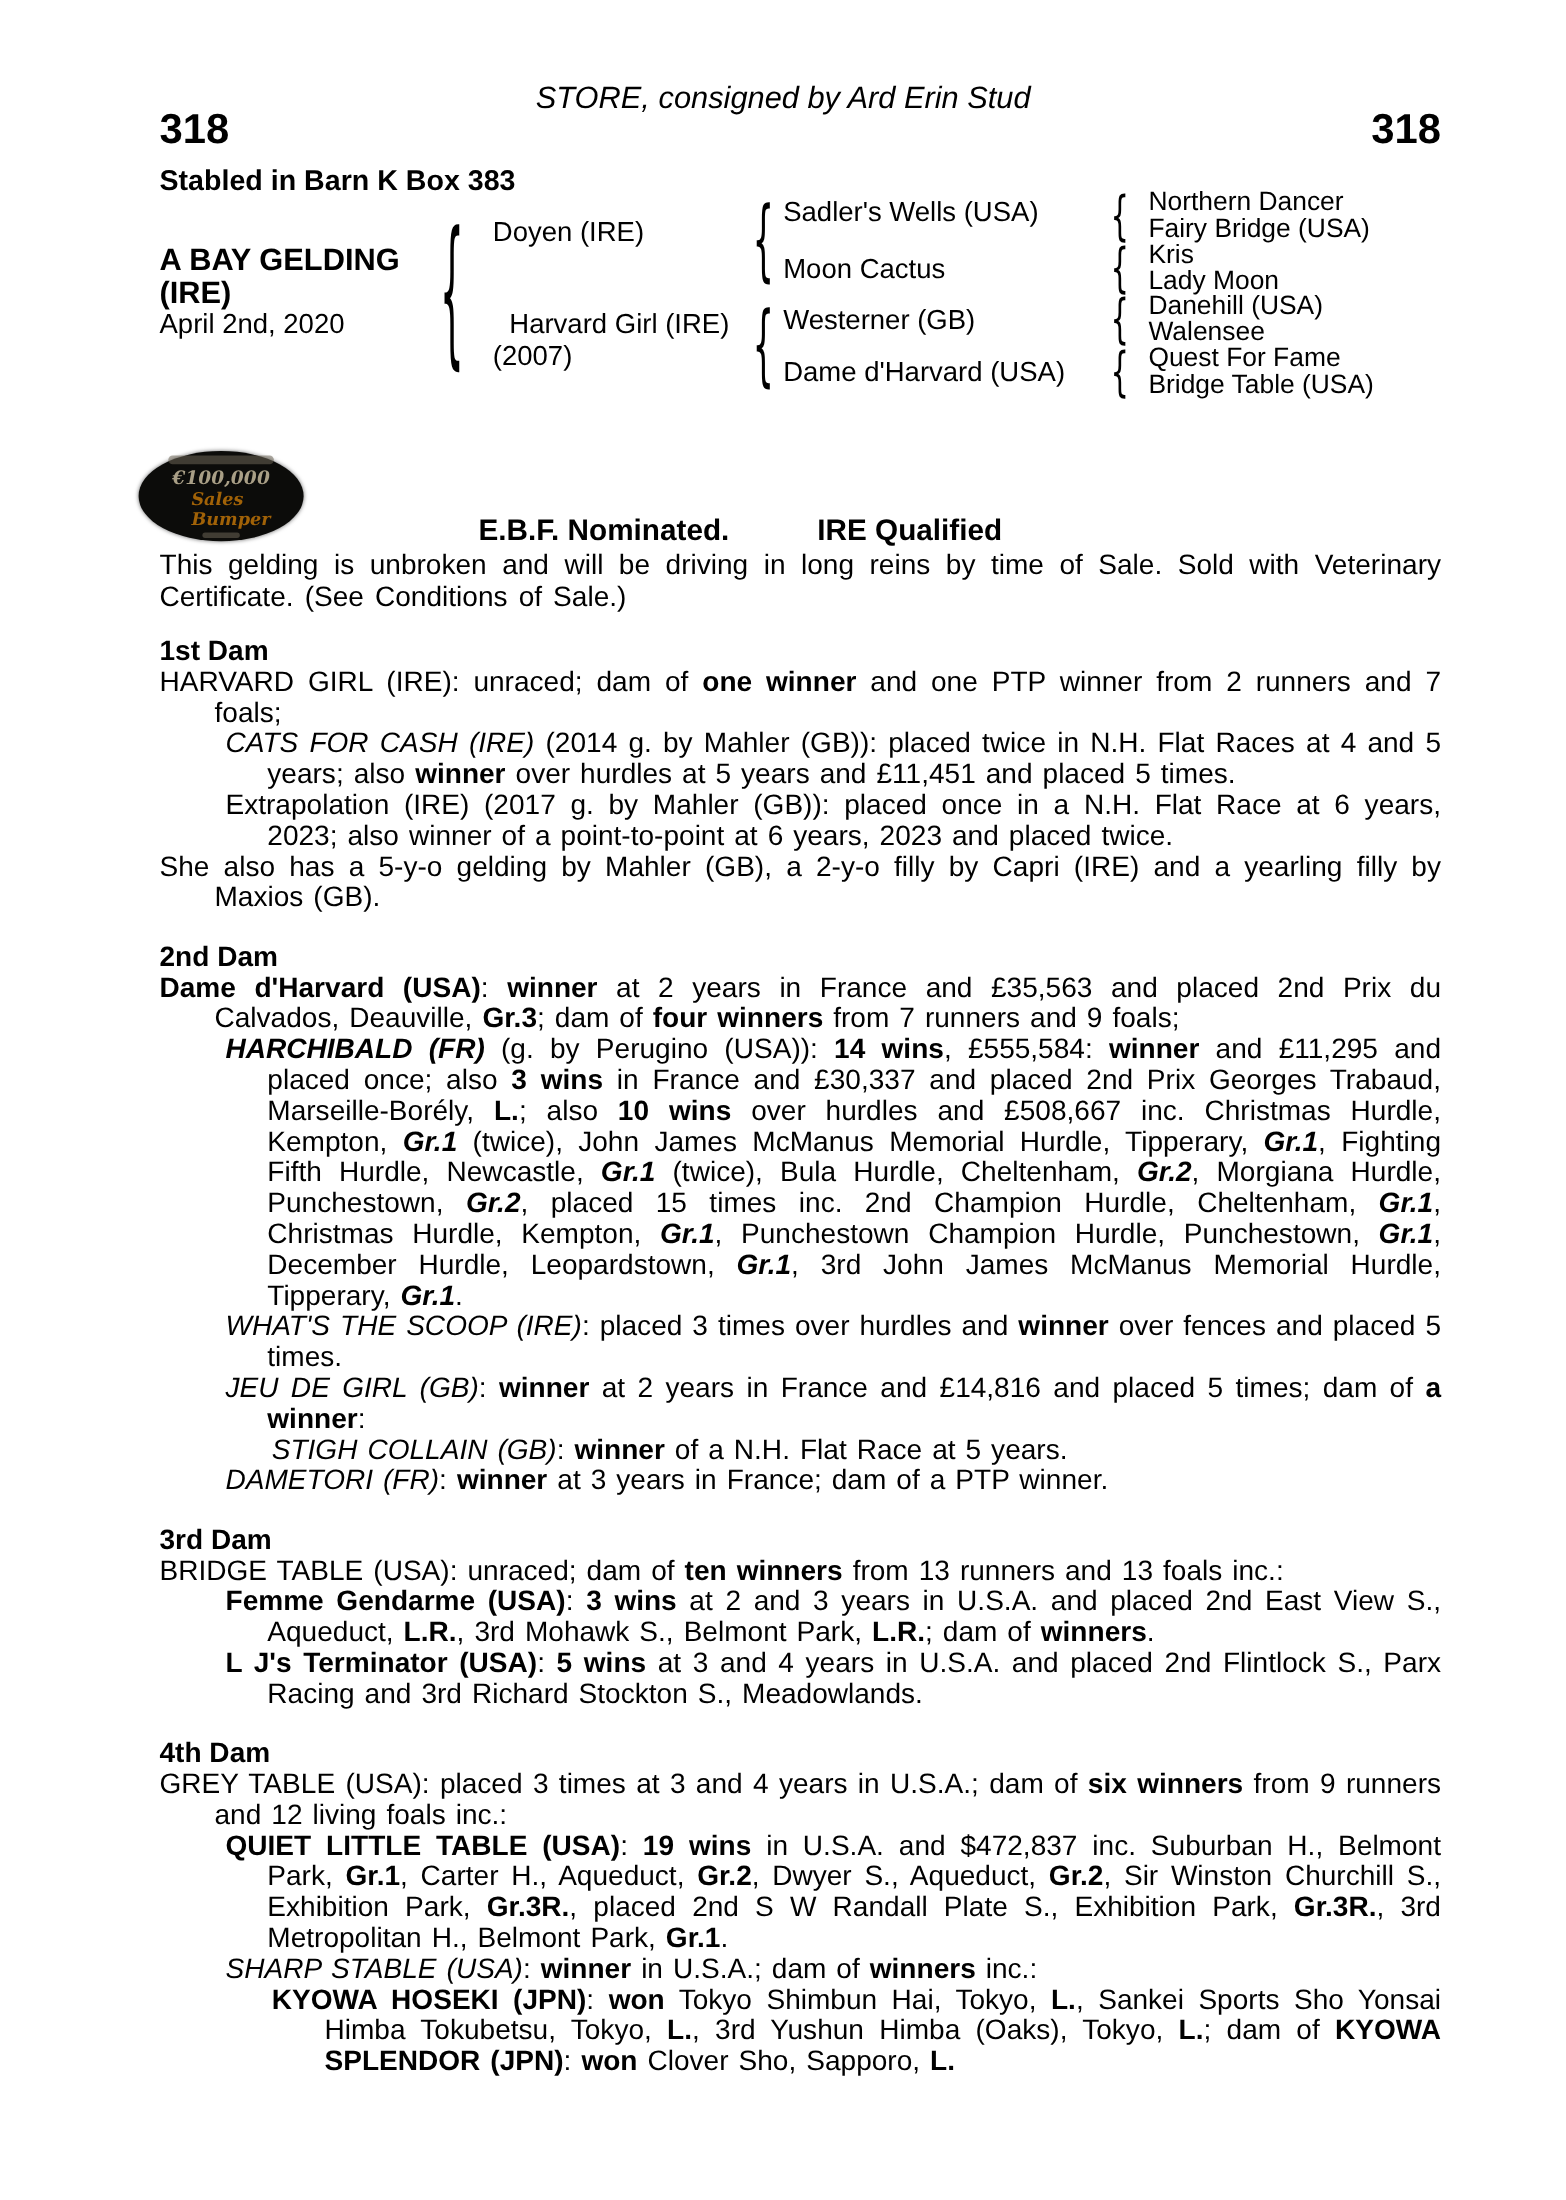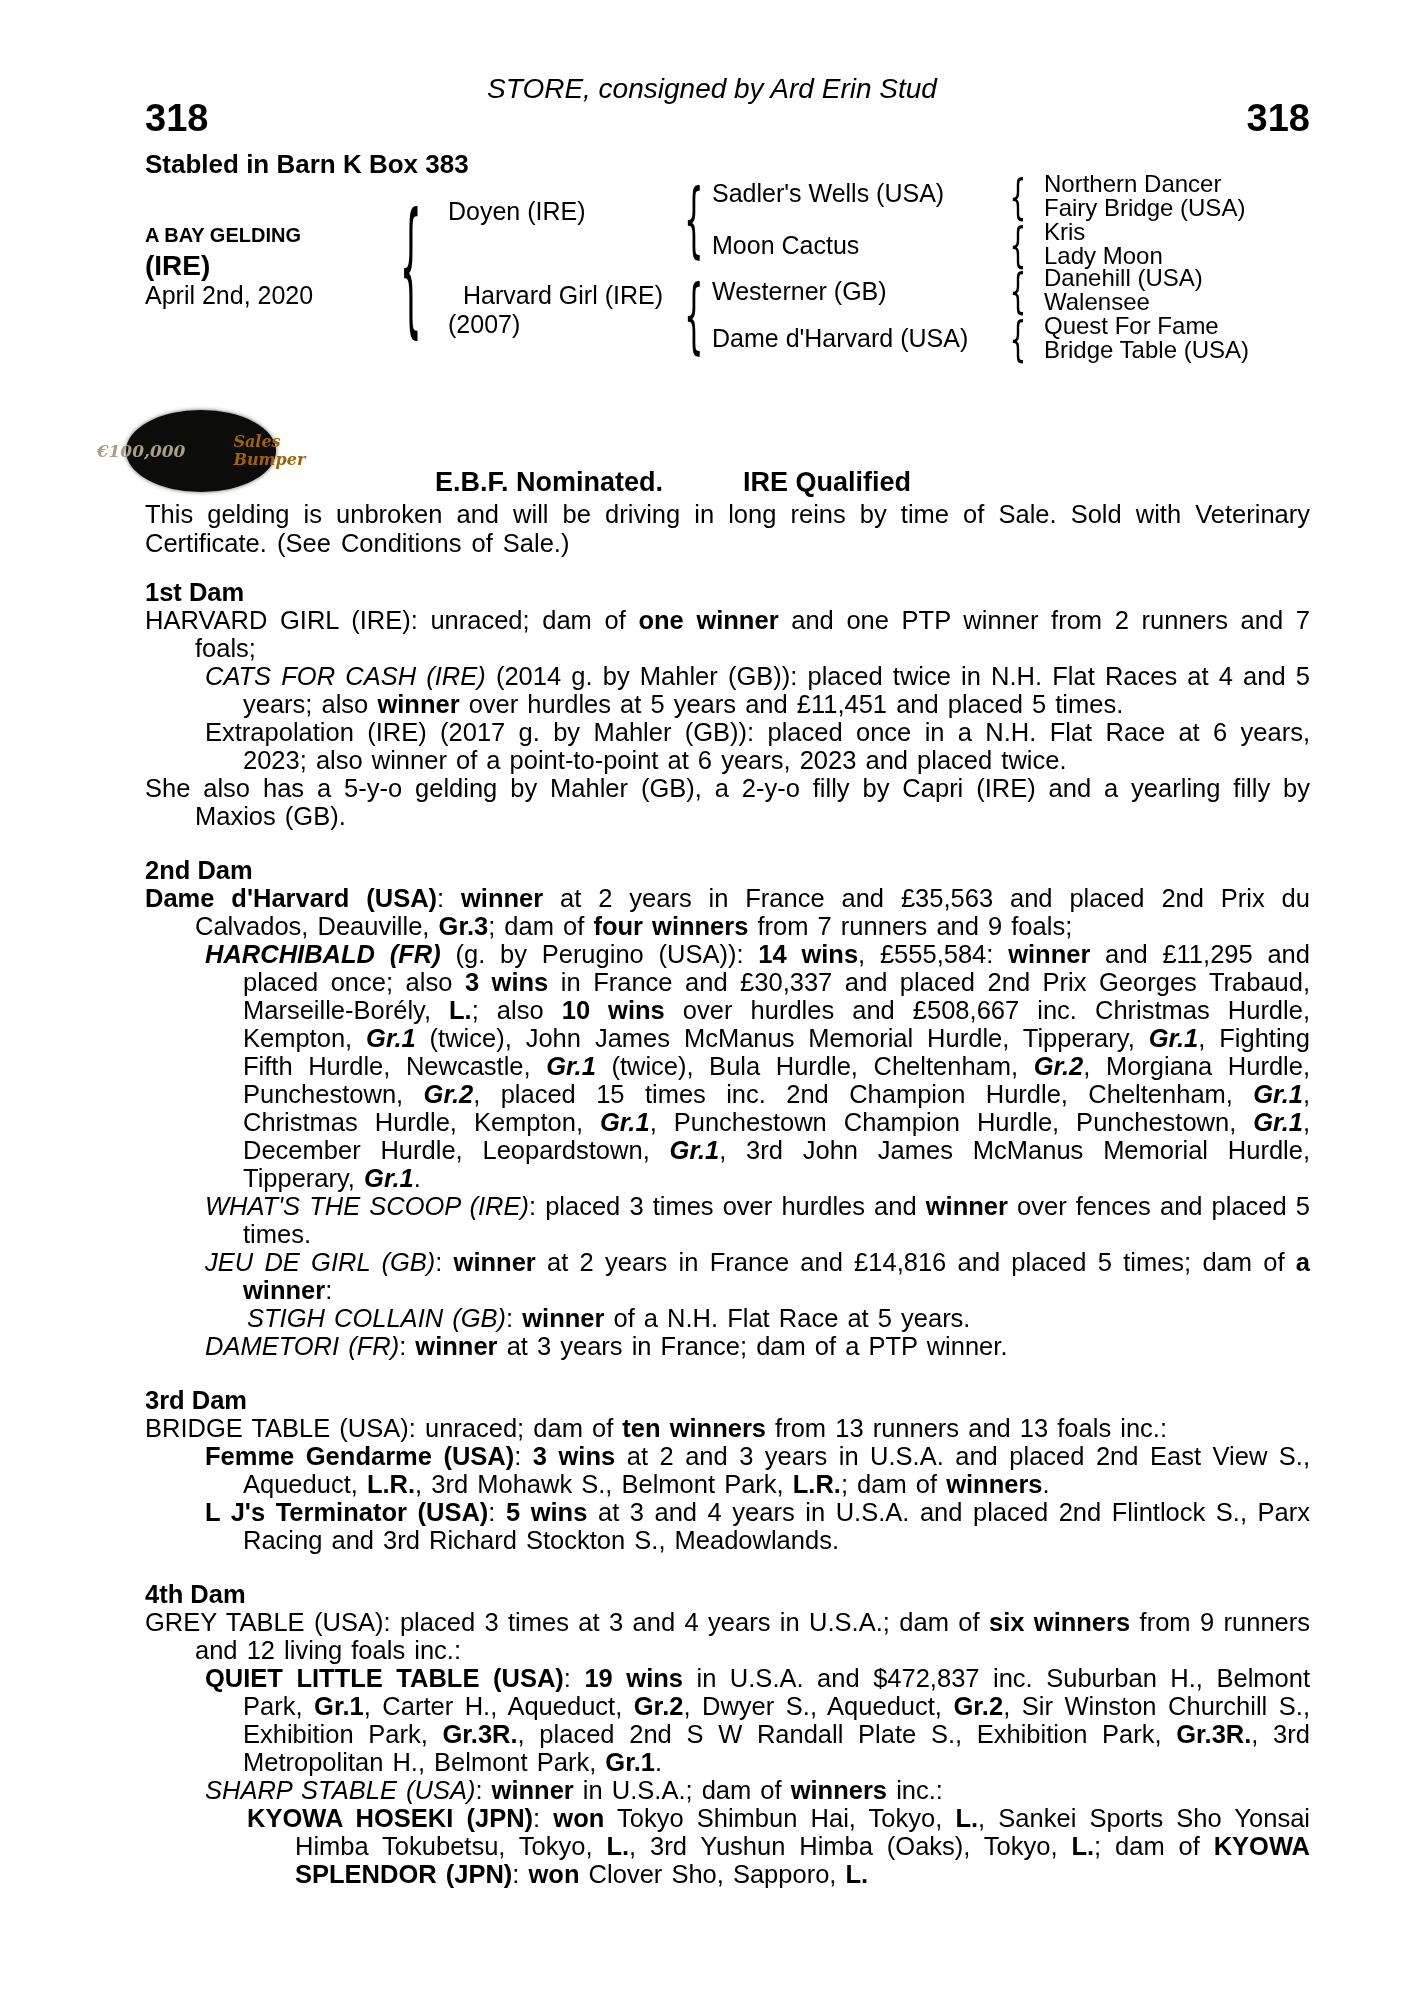--- a/index.html
+++ b/index.html
@@ -10,21 +10,21 @@
   
   .consignor{position:absolute; top:74px; left:0; width:100%; text-align:center;
     font-style:italic; font-size:28px; line-height:30px;}
   .lot-left{position:absolute; top:98px; left:145px; font-size:38px; font-weight:bold; line-height:40px;}
   .lot-right{position:absolute; top:98px; right:114px; font-size:38px; font-weight:bold; line-height:40px;}
   .stabled{position:absolute; top:149px; left:145px; font-size:26px; font-weight:bold;}
 
   
   .pedigree{position:absolute; left:145px; top:172px; width:1200px; height:200px; font-size:25px; line-height:27px;}
   .ped-abs{position:absolute; white-space:nowrap;}
-  .ped-name{left:0; top:50px; font-weight:bold; font-size:20px;}
+  .ped-name{left:0; top:50px; font-weight:bold; font-size:28px;}
   .ped-suffix{left:0; top:80px; font-weight:bold; font-size:28px;}
   .ped-foaled{left:0; top:110px;}
   .gen2-sire{left:303px; top:26px;}
   .gen2-dam{left:303px; top:110px;margin-left:15px;}
   .gen2-damyear{left:303px; top:139px;}
   .gen3-0{left:567px; top:8px;}
   .gen3-1{left:567px; top:60px;}
   .gen3-2{left:567px; top:106px;}
   .gen3-3{left:567px; top:153px;}
   .gen4{left:899px; font-size:24px; line-height:24px;}
@@ -36,21 +36,21 @@
   .brace-main > span{font-size:56px; transform:scale(0.62,2.6);}
   .brace-sire{left:534px; top:-2px; width:30px; height:96px;}
   .brace-dam{left:534px; top:94px; width:30px; height:96px;}
   .brace-sire > span,.brace-dam > span{font-size:56px; transform:scale(0.55,1.45);}
   .brace-g4{left:860px; width:26px; height:56px;}
   .brace-g4 > span{font-size:44px; transform:scale(0.6,1.1);}
   .bg4-0{top:-4px;} .bg4-1{top:44px;} .bg4-2{top:90px;} .bg4-3{top:138px;}
 
   
   .logo{position:absolute; left:126px; top:410px; width:150px; height:82px; background:#0c0c0a;
-    border-radius:50%; display:flex; align-items:center; justify-content:center;
+    border-radius:50%; display:flex; flex-direction:column; align-items:center; justify-content:center;
     box-shadow:0 0 4px rgba(0,0,0,.6);}
   .logo-top{width:96px; height:8px; background:#6b6556; opacity:.55; border-radius:4px; margin-bottom:4px;}
   .logo-amount{color:#a99f86; font-family:"DejaVu Serif",serif; font-style:italic; font-weight:bold;
     font-size:17px; line-height:19px;}
   .logo-sub{color:#a16207; font-family:"DejaVu Serif",serif; font-style:italic; font-weight:bold;
     font-size:16px; line-height:18px;margin-left:48px;}
   .logo-swoosh{width:34px; height:5px; background:#6b6556; opacity:.55; border-radius:3px; margin-top:3px;}
 
   
   .nominations{position:absolute; left:435px; top:468px; display:flex; gap:80px;

